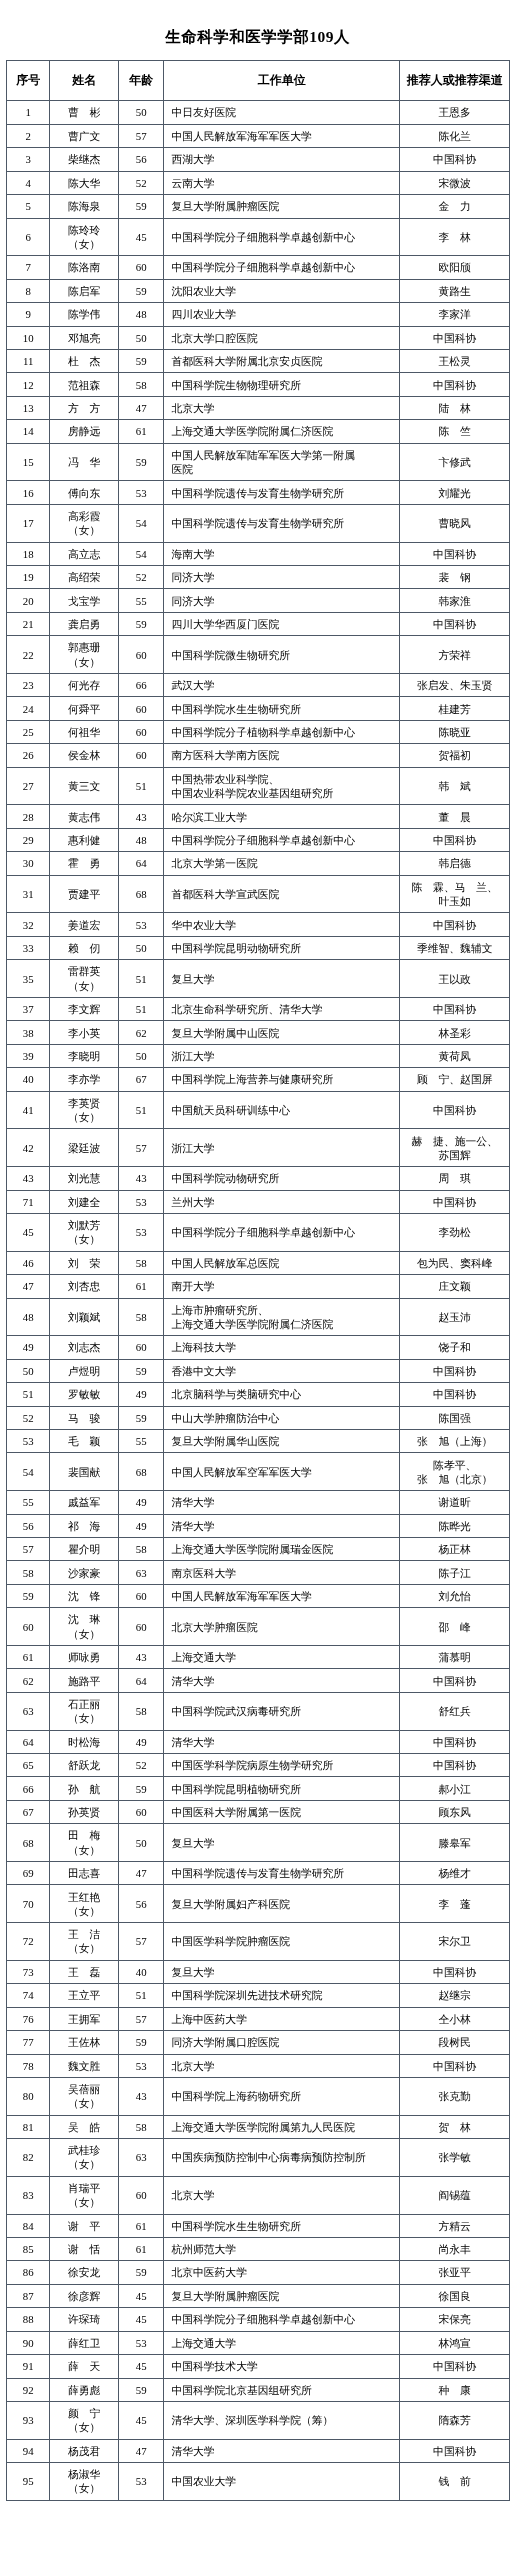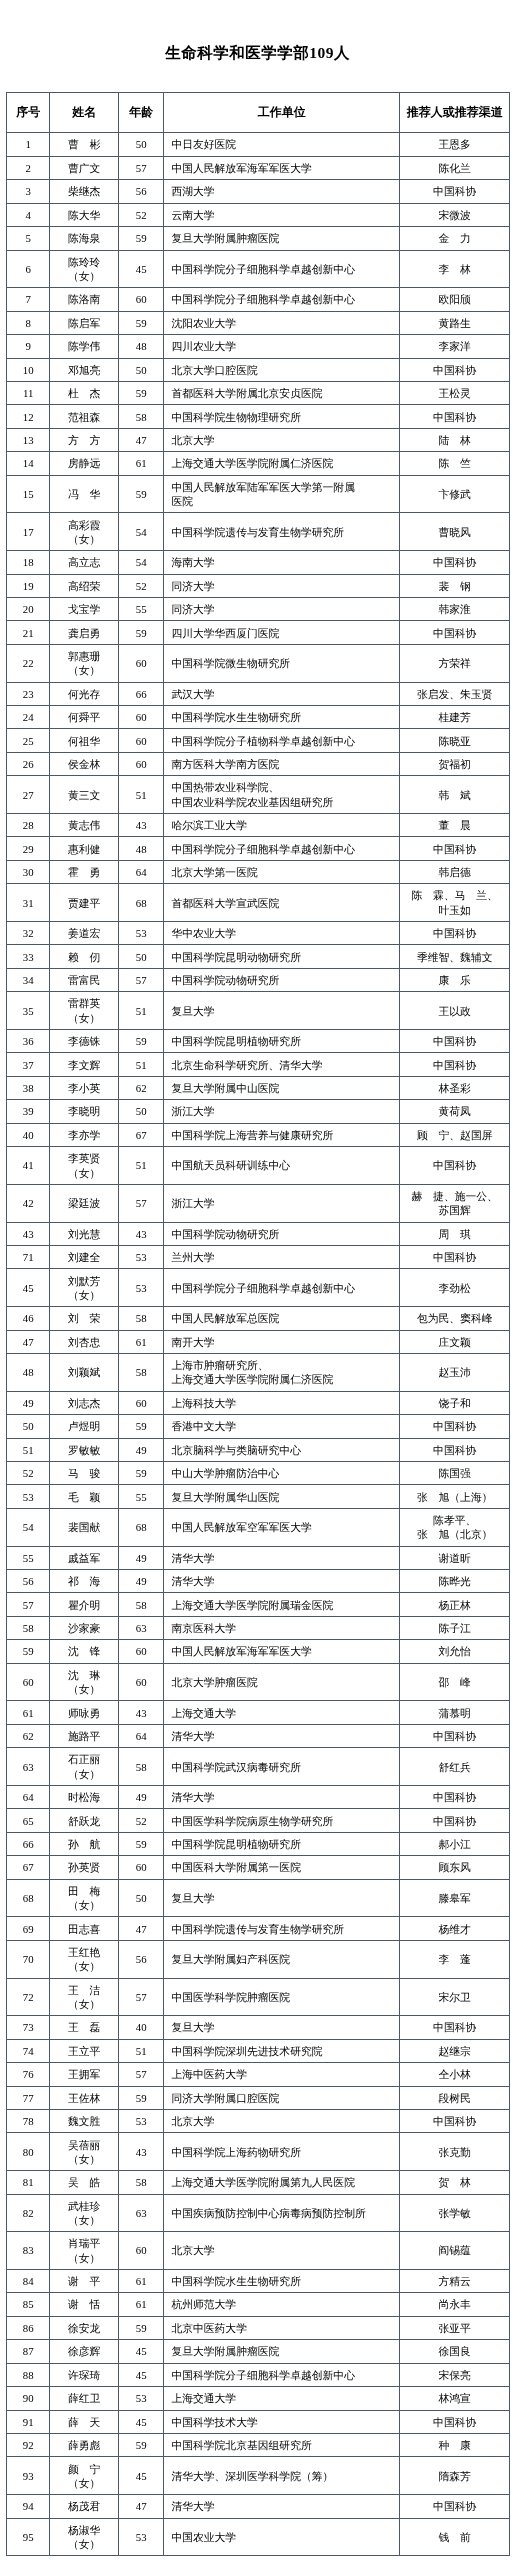--- a/index.html
+++ b/index.html
@@ -10,21 +10,21 @@
     color: #111111;
   }
   .page {
     position: relative;
     width: 515px;
     min-height: 2938px;
     background: #ffffff;
     overflow: hidden;
   }
   .doc-title {
-    margin: 16px;
+    margin: 0;
     padding: 27px 0 12.4px 0;
     text-align: center;
     font-size: 15.5px;
     font-weight: bold;
     letter-spacing: 0.5px;
     color: #000000;
   }
   table.roster {
     border-collapse: collapse;
     table-layout: fixed;
@@ -189,20 +189,27 @@
         </tr>
         <tr>
           <td>15</td>
           <td>冯　华</td>
           <td>59</td>
           <td class="org">中国人民解放军陆军军医大学第一附属
 医院</td>
           <td>卞修武</td>
         </tr>
         <tr>
+          <td>16</td>
+          <td>傅向东</td>
+          <td>53</td>
+          <td class="org">中国科学院遗传与发育生物学研究所</td>
+          <td>刘耀光</td>
+        </tr>
+        <tr>
           <td>17</td>
           <td>高彩霞
 （女）</td>
           <td>54</td>
           <td class="org">中国科学院遗传与发育生物学研究所</td>
           <td>曹晓风</td>
         </tr>
         <tr>
           <td>18</td>
           <td>高立志</td>
@@ -312,40 +319,26 @@
           <td>中国科协</td>
         </tr>
         <tr>
           <td>33</td>
           <td>赖　仞</td>
           <td>50</td>
           <td class="org">中国科学院昆明动物研究所</td>
           <td>季维智、魏辅文</td>
         </tr>
         <tr>
-          <td>34</td>
-          <td>雷富民</td>
-          <td>57</td>
-          <td class="org">中国科学院动物研究所</td>
-          <td>康　乐</td>
-        </tr>
-        <tr>
           <td>35</td>
           <td>雷群英
 （女）</td>
           <td>51</td>
           <td class="org">复旦大学</td>
           <td>王以政</td>
-        </tr>
-        <tr>
-          <td>36</td>
-          <td>李德铢</td>
-          <td>59</td>
-          <td class="org">中国科学院昆明植物研究所</td>
-          <td>中国科协</td>
         </tr>
         <tr>
           <td>37</td>
           <td>李文辉</td>
           <td>51</td>
           <td class="org">北京生命科学研究所、清华大学</td>
           <td>中国科协</td>
         </tr>
         <tr>
           <td>38</td>

